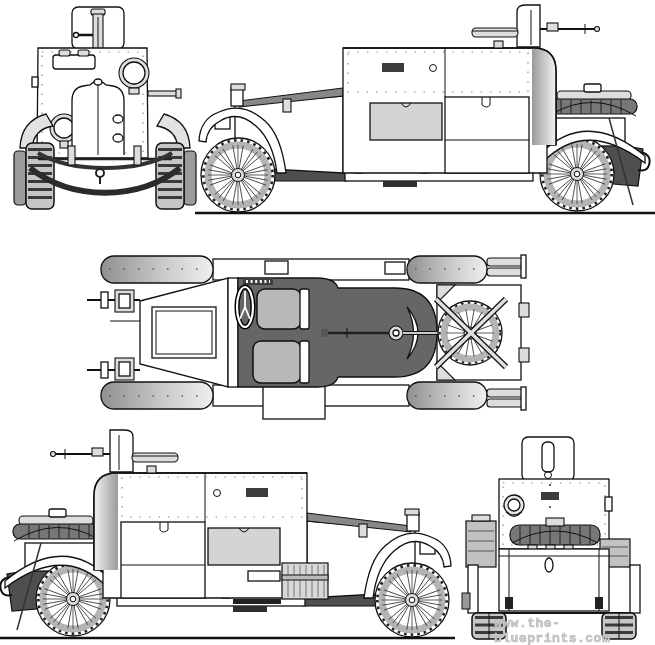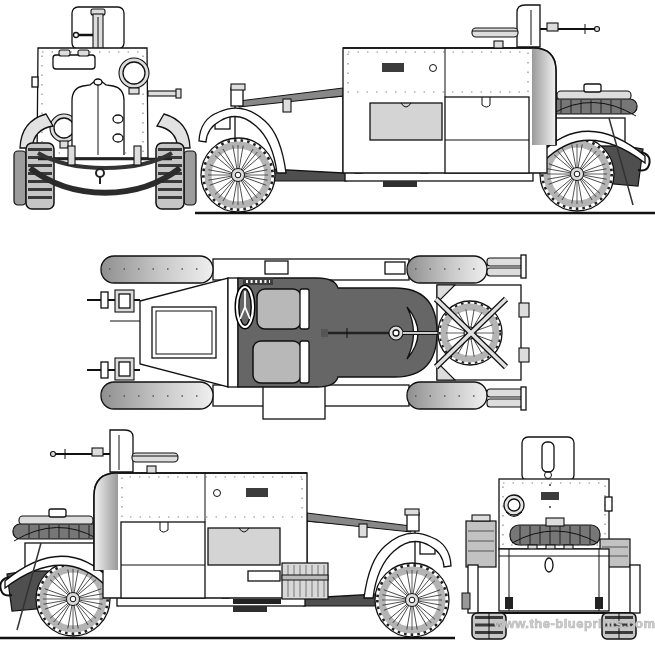--- a/index.html
+++ b/index.html
@@ -1,17 +1,17 @@
 <!DOCTYPE html>
 <html><head>
 <meta charset="utf-8">
 <style>
   html,body{margin:0;padding:0;background:#fff;}
   #sheet{position:relative;width:655px;height:645px;background:#fff;overflow:hidden;
-         font-family:Liberation Sans, sans-serif;}
+         font-family:Liberation Mono, monospace;}
   svg{position:absolute;left:0;top:0;}
   
   .w    {fill:#ffffff;stroke:#111;stroke-width:1.3;}
   .lg   {fill:#dddddd;stroke:#111;stroke-width:1.1;}
   .ln   {fill:none;stroke:#111;stroke-width:1;}
   .lnt  {fill:none;stroke:#111;stroke-width:1;}
   .ln2f {fill:none;stroke:#111;stroke-width:2;}
   .riv  {fill:none;stroke:#8a8a8a;stroke-width:1.2;stroke-dasharray:1.5,8;}
   .rivdot{fill:none;stroke:#555;stroke-width:1.5;stroke-dasharray:1.5,13;}
   .fend {fill:#e2e2e2;stroke:#111;stroke-width:1.3;}

